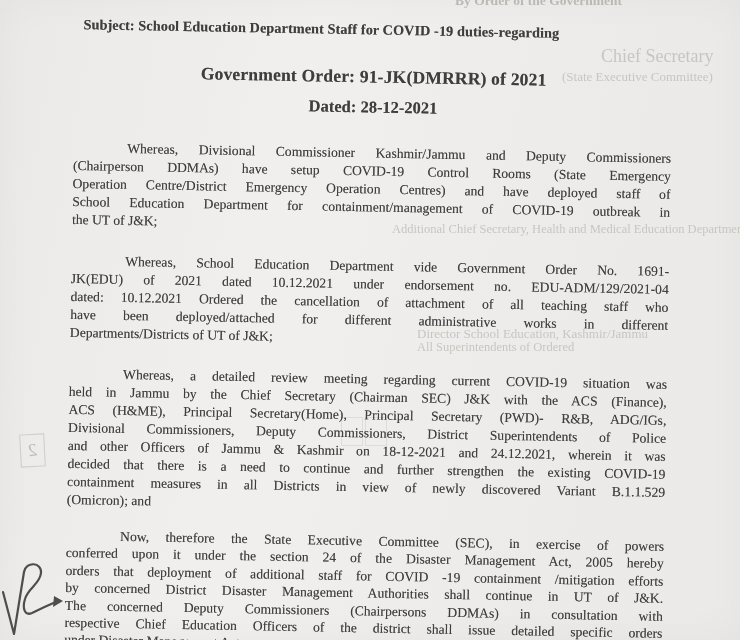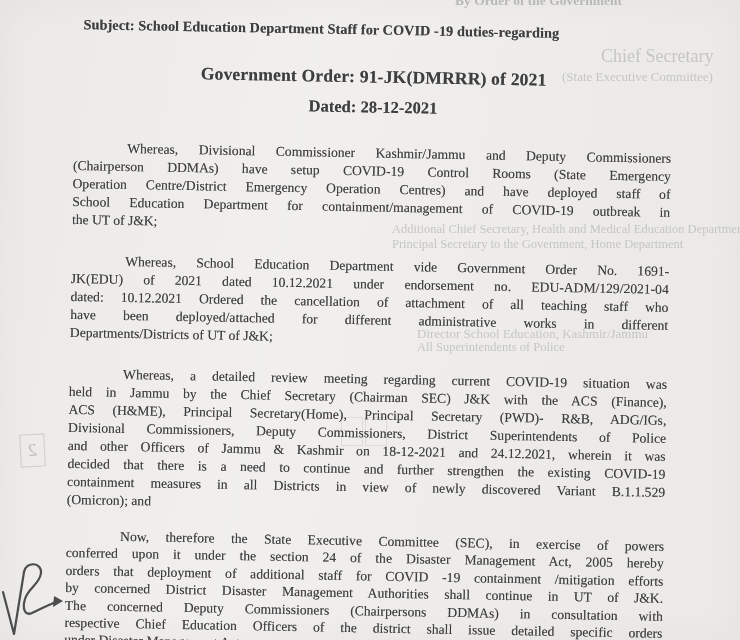--- a/index.html
+++ b/index.html
@@ -57,23 +57,22 @@
 </style>
 </head>
 <body>
 
 <div class="page">
 
   <div class="bt bt-top">By Order of the Government</div>
   <div class="bt bt-sig1">Chief Secretary</div>
   <div class="bt bt-sig2">(State Executive Committee)</div>
   <div class="bt bt-cc0">Additional Chief Secretary, Health and Medical Education Department</div>
-  <div class="bt bt-cc1">Principal Secretary to the Government, Home Department</div>
   <div class="bt bt-cc2">Director School Education, Kashmir/Jammu</div>
-  <div class="bt bt-cc3">All Superintendents of Police</div>
+  <div class="bt bt-cc3">All Superintendents of Ordered</div>
   <div class="bt-box">
     <span>2</span>
   </div>
   <div class="bt-rect a"></div>
   <div class="bt-rect b"></div>
 
   <div class="content">
     <div class="subject">Subject: School Education Department Staff for COVID -19 duties-regarding</div>
     <div class="order-title">Government Order:  91-JK(DMRRR) of 2021</div>
     <div class="order-date">Dated: 28-12-2021</div>

